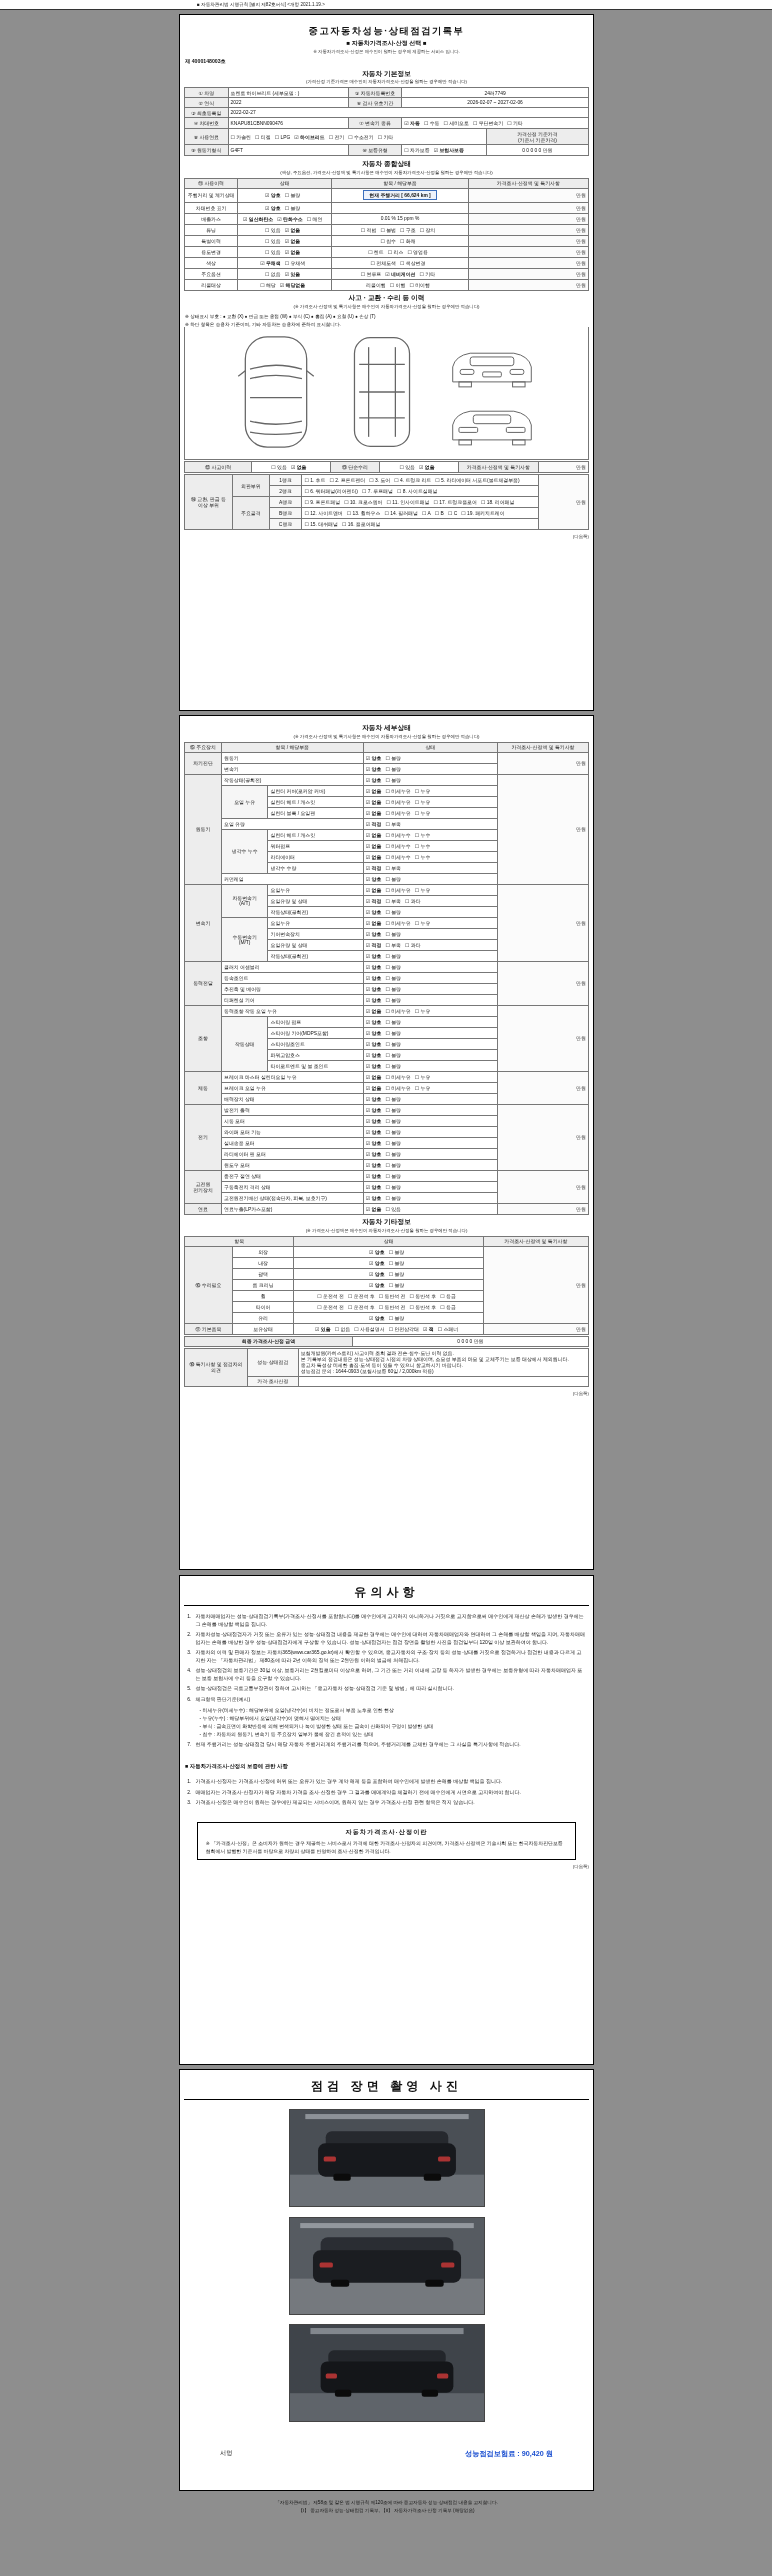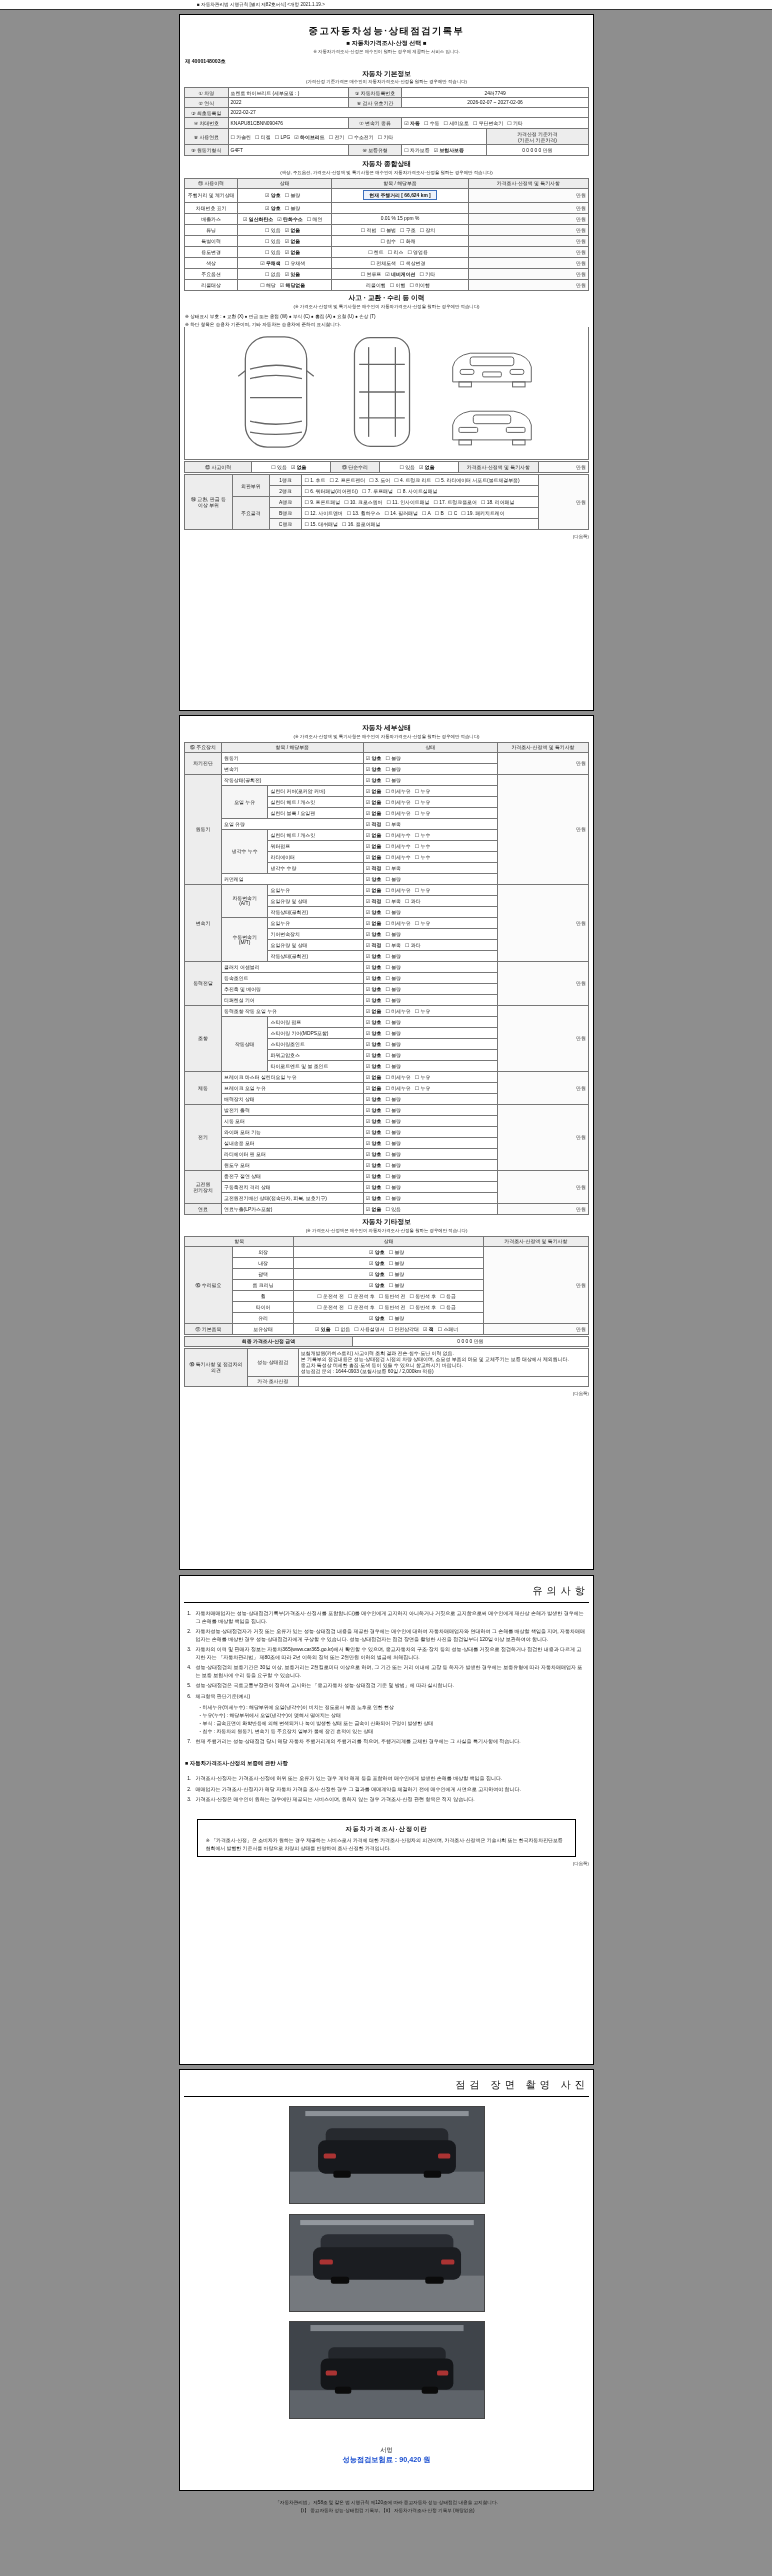--- a/index.html
+++ b/index.html
@@ -26,33 +26,33 @@
   .sm{font-size:4.4px;}
   .won{text-align:right;background:#fbfbfb;color:#222;}
   .ckb{display:inline-block;margin:0.5px 4.1px 0.5px 0;white-space:nowrap;}
   .ckb.on{font-weight:bold;}
   .pre{margin-right:4.1px;}
   .boxed{display:inline-block;border:0.5px solid #3b6fbd;background:#eef3fb;padding:1px 5.2px;font-weight:bold;}
   .legend{font-size:4.6px;margin:3.1px 0 0 1px;}
   .diagram-wrap{border:0.5px solid #777;border-top:none;display:flex;justify-content:center;align-items:center;gap:17.5px;padding:6.2px 0 8.2px;}
   .dia-col{display:flex;flex-direction:column;gap:5.2px;align-items:center;}
   .next{text-align:right;font-size:4.4px;color:#333;margin-top:4.1px;}
-  .warn-title{font-size:10px;font-weight:normal;text-align:right;letter-spacing:4.1px;border-bottom:0.8px solid #000;padding:4.1px 0;}
+  .warn-title{font-size:12px;font-weight:bold;text-align:center;letter-spacing:4.1px;border-bottom:0.8px solid #000;padding:4.1px 0;}
   .notice-wrap{padding:4.1px 3.1px;}
   .notice-item{display:flex;font-size:5px;line-height:1.5;margin:3.1px 0;}
   .nn{width:8.2px;flex:none;}
   .nt{flex:1;}
   .notice-sub{font-size:4.9px;line-height:1.45;margin:1px 0 1px 12.4px;}
   .notice-head{font-weight:bold;font-size:5.4px;margin:7.2px 1px 1px;}
   .box-info{border:0.8px solid #000;margin:8.2px 13.4px 2.1px;padding:4.1px 7.2px;}
   .box-info-title{font-size:6.2px;font-weight:bold;text-align:center;letter-spacing:1px;padding:1px 0 3.1px;}
   .box-info-text{font-size:4.9px;line-height:1.5;}
   .photo{width:196px;height:98px;margin:9.3px auto;border:0.5px solid #444;background:#4a4f55;}
   .photo svg{display:block;width:100%;height:100%;}
-  .sign-row{display:flex;justify-content:space-between;align-items:center;padding:17.5px 36px 4.1px;flex-direction:column;}
+  .sign-row{display:flex;justify-content:space-between;align-items:center;padding:17.5px 36px 4.1px;}
   .sign-label{font-size:6.2px;color:#222;}
   .fee{font-size:7.2px;font-weight:bold;color:#1b4fd0;}
   .footer{width:505px;margin:8.2px auto 0;text-align:center;font-size:4.6px;color:#141414;line-height:1.7;}
 </style>
 </head>
 <body>
 
 <div class="topstrip">
   <span>■ 자동차관리법 시행규칙 [별지 제82호서식] &lt;개정 2021.1.19.&gt;</span>
 </div>

